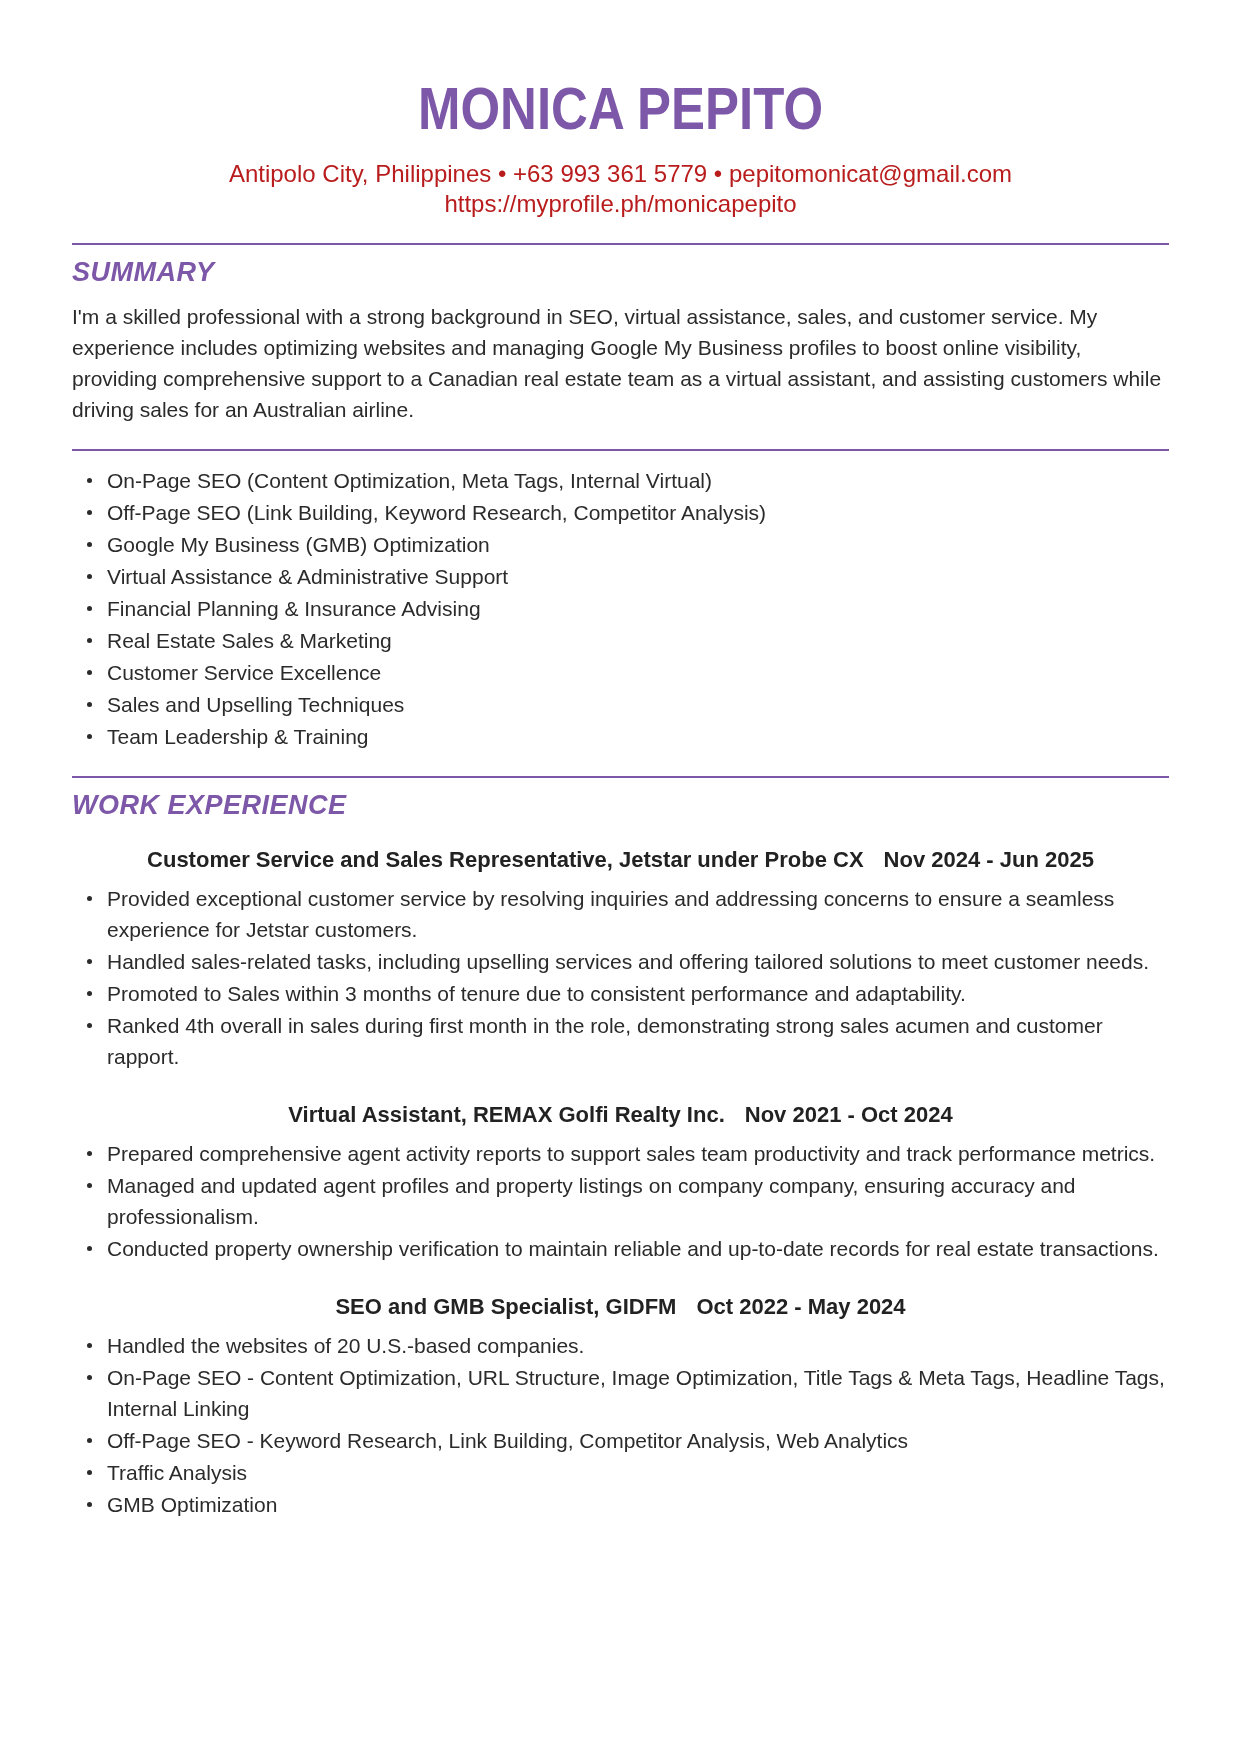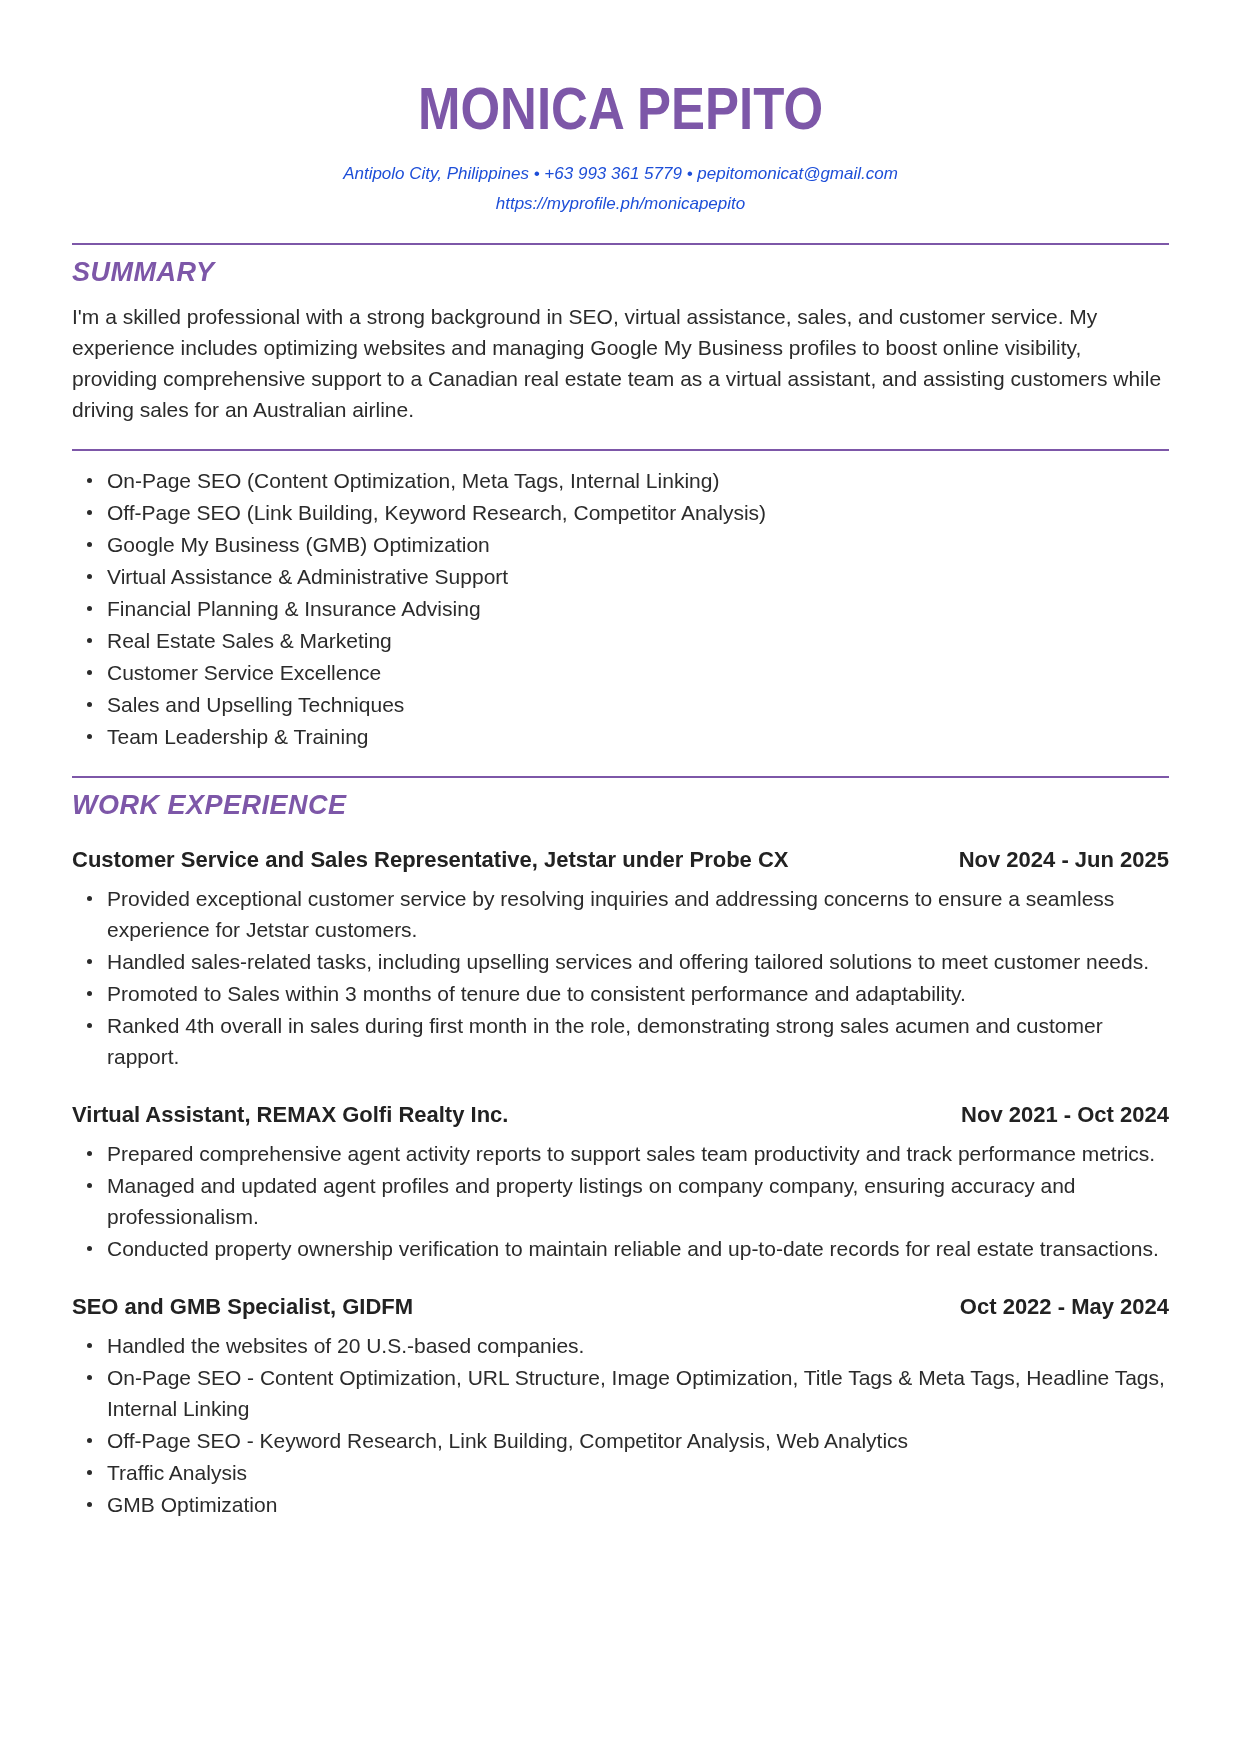--- a/index.html
+++ b/index.html
@@ -25,24 +25,23 @@
     font-weight: 700;
     letter-spacing: 0px;
     color: #7d57a8;
     transform: scaleX(0.85);
     transform-origin: center;
     white-space: nowrap;
   }
   .contact {
     margin-top: 16px;
     text-align: center;
-    font-size: 17px;
+    font-size: 24px;
     line-height: 30px;
-    color: #1d4ed8;
-    font-style: italic;
+    color: #b91c1c;
   }
   
   .divider {
     border: none;
     border-top: 2px solid #7d57a8;
     margin-top: 24px;
   }
   .section-heading {
     margin-top: 12px;
     font-size: 27px;
@@ -77,21 +76,21 @@
     width: 5px;
     height: 5px;
     border-radius: 50%;
     background: #2b2b2b;
   }
   
   .job { margin-top: 30px; }
   .job:first-of-type { margin-top: 26px; }
   .job-header {
     display: flex;
-    justify-content: space-between;
+    justify-content: center;
     align-items: baseline;
     font-size: 22px;
     font-weight: 700;
     color: #222222;
   }
   .job-header .job-dates { white-space: nowrap; padding-left: 20px; }
   .job ul.bullets { margin-top: 10px; }
 </style>
 </head>
 <body>
@@ -109,21 +108,21 @@
 
   <div class="section-heading">SUMMARY</div>
 
   <p class="summary-text">I'm a skilled professional with a strong background in SEO, virtual assistance, sales, and customer service. My experience includes optimizing websites and managing Google My Business profiles to boost online visibility, providing comprehensive support to a Canadian real estate team as a virtual assistant, and assisting customers while driving sales for an Australian airline.</p>
 
   <hr class="divider">
 
 
   <ul class="bullets">
 
-      <li>On-Page SEO (Content Optimization, Meta Tags, Internal Linking)</li>
+      <li>On-Page SEO (Content Optimization, Meta Tags, Internal Virtual)</li>
 
       <li>Off-Page SEO (Link Building, Keyword Research, Competitor Analysis)</li>
 
       <li>Google My Business (GMB) Optimization</li>
 
       <li>Virtual Assistance &amp; Administrative Support</li>
 
       <li>Financial Planning &amp; Insurance Advising</li>
 
       <li>Real Estate Sales &amp; Marketing</li>

